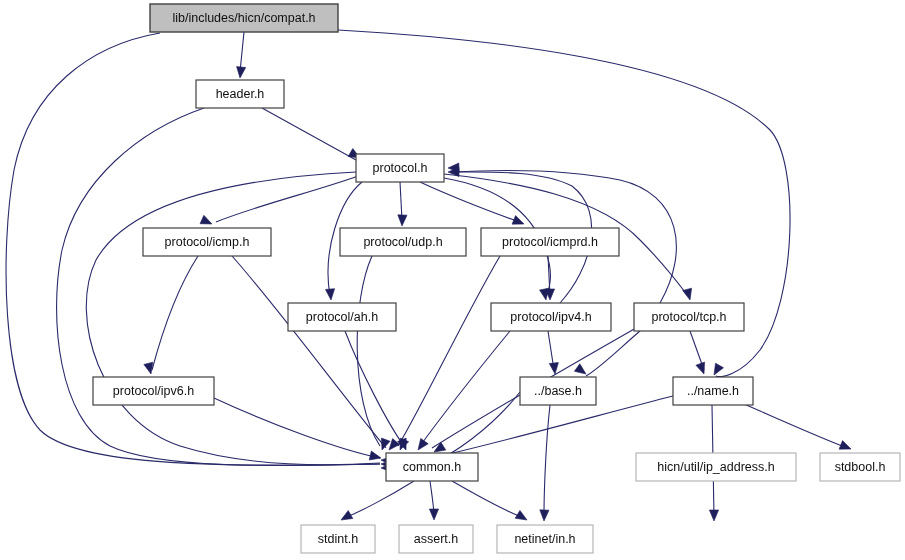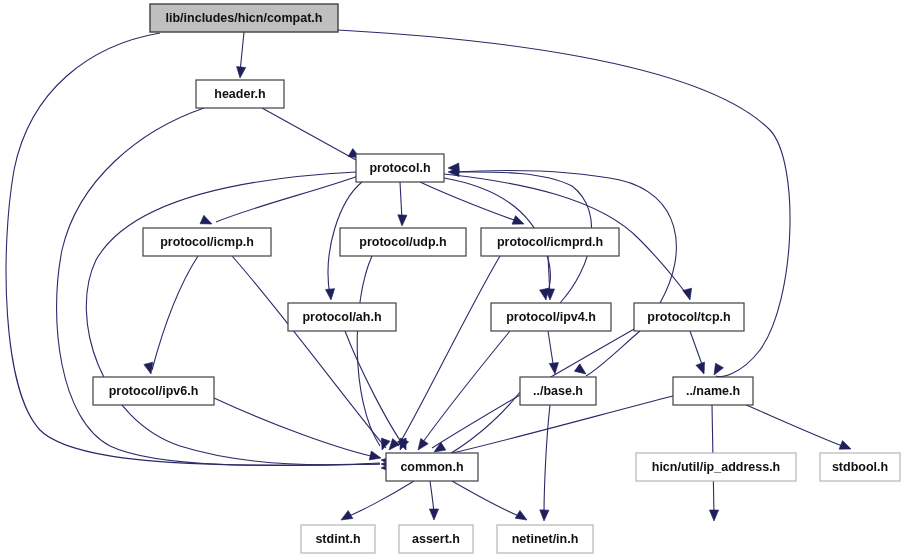--- a/index.html
+++ b/index.html
@@ -7,21 +7,20 @@
     padding: 0;
     background: #ffffff;
   }
   #graph-root {
     position: relative;
     width: 905px;
     height: 560px;
     background: #ffffff;
     font-family: "Liberation Sans", sans-serif;
     overflow: hidden;
-    font-weight: bold;
   }
   svg#graph-svg {
     position: absolute;
     top: 0;
     left: 0;
     width: 905px;
     height: 560px;
   }
   .edge-path {
     fill: none;

